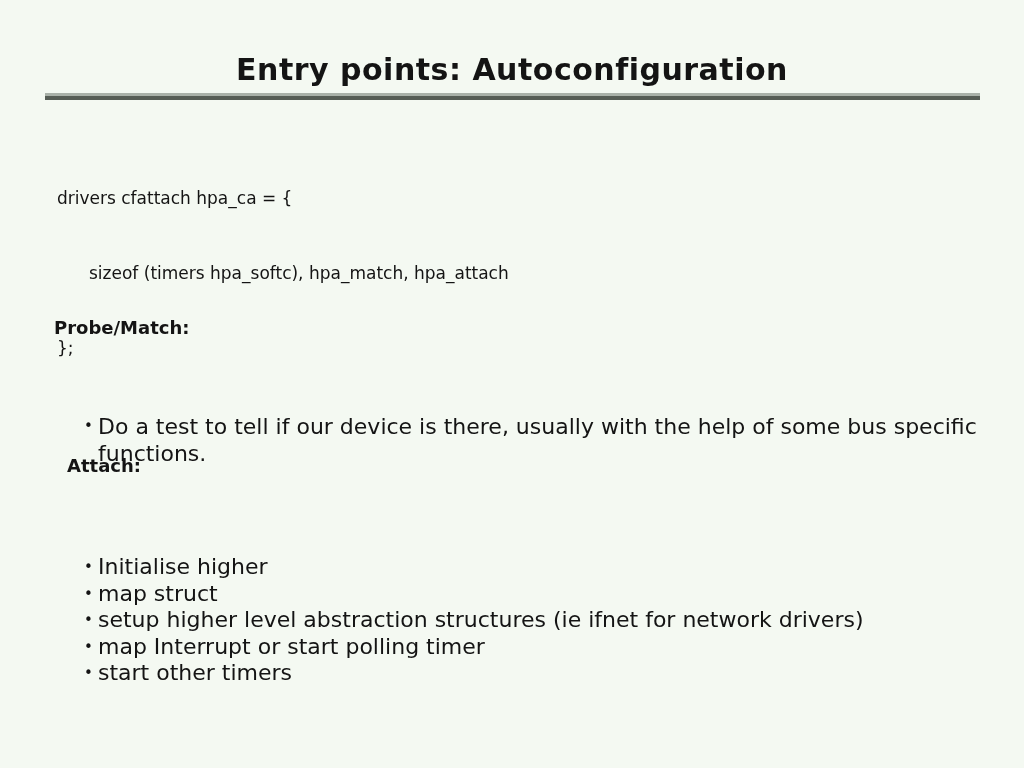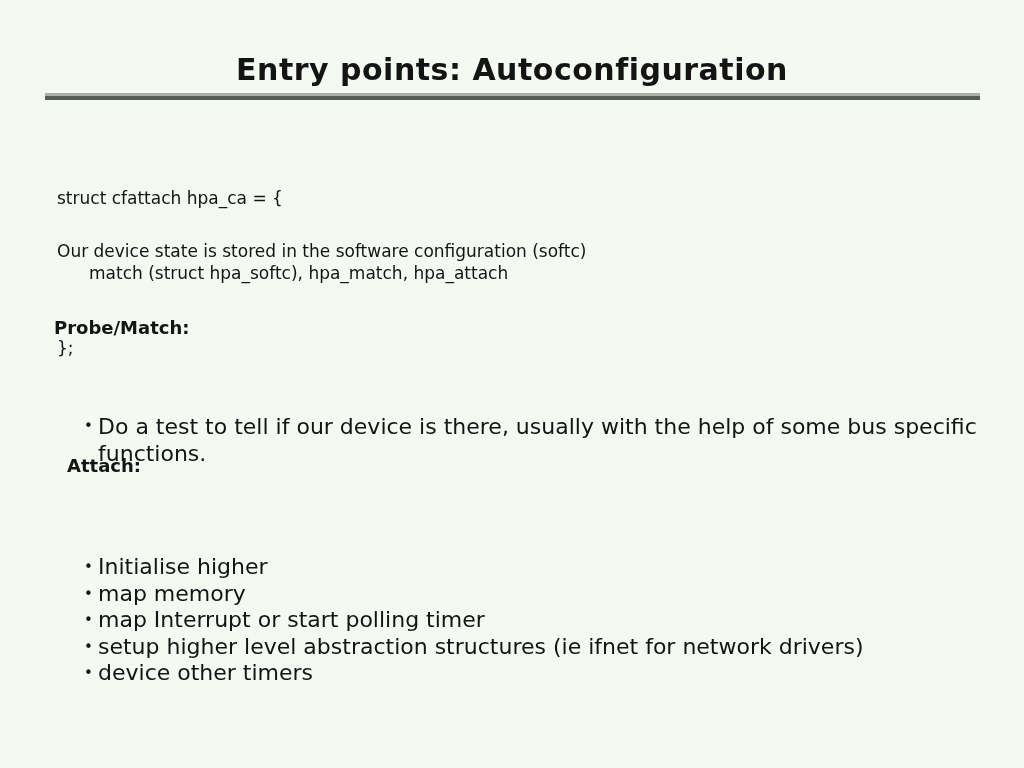--- a/index.html
+++ b/index.html
@@ -84,38 +84,37 @@
 <div class="slide">
 
   <h1 class="title">Entry points: Autoconfiguration</h1>
 
   <div class="rule">
     <div class="rule-top"></div>
     <div class="rule-bottom"></div>
   </div>
 
   <div class="code">
-    <div class="code-line">struct cfattach hpa_ca = {</div>
-    <div class="code-line indent">match (struct hpa_softc), hpa_match, hpa_attach</div>
+    <div class="code-line">drivers cfattach hpa_ca = {</div>
+    <div class="code-line indent">sizeof (timers hpa_softc), hpa_match, hpa_attach</div>
     <div class="code-line">};</div>
   </div>
 
   <div class="para">
-    <div>Our device state is stored in the software configuration (softc)</div>
   </div>
 
   <div class="heading heading-probe">Probe/Match:</div>
 
   <ul class="bullets bullets-probe">
     <li><span>Do a test to tell if our device is there, usually with the help of some bus specific functions.</span></li>
   </ul>
 
   <div class="heading heading-attach">Attach:</div>
 
   <ul class="bullets bullets-attach">
     <li><span>Initialise higher</span></li>
-    <li><span>map memory</span></li>
+    <li><span>map struct</span></li>
+    <li><span>setup higher level abstraction structures (ie ifnet for network drivers)</span></li>
     <li><span>map Interrupt or start polling timer</span></li>
-    <li><span>setup higher level abstraction structures (ie ifnet for network drivers)</span></li>
-    <li><span>device other timers</span></li>
+    <li><span>start other timers</span></li>
   </ul>
 
 </div>
 
 </body></html>

